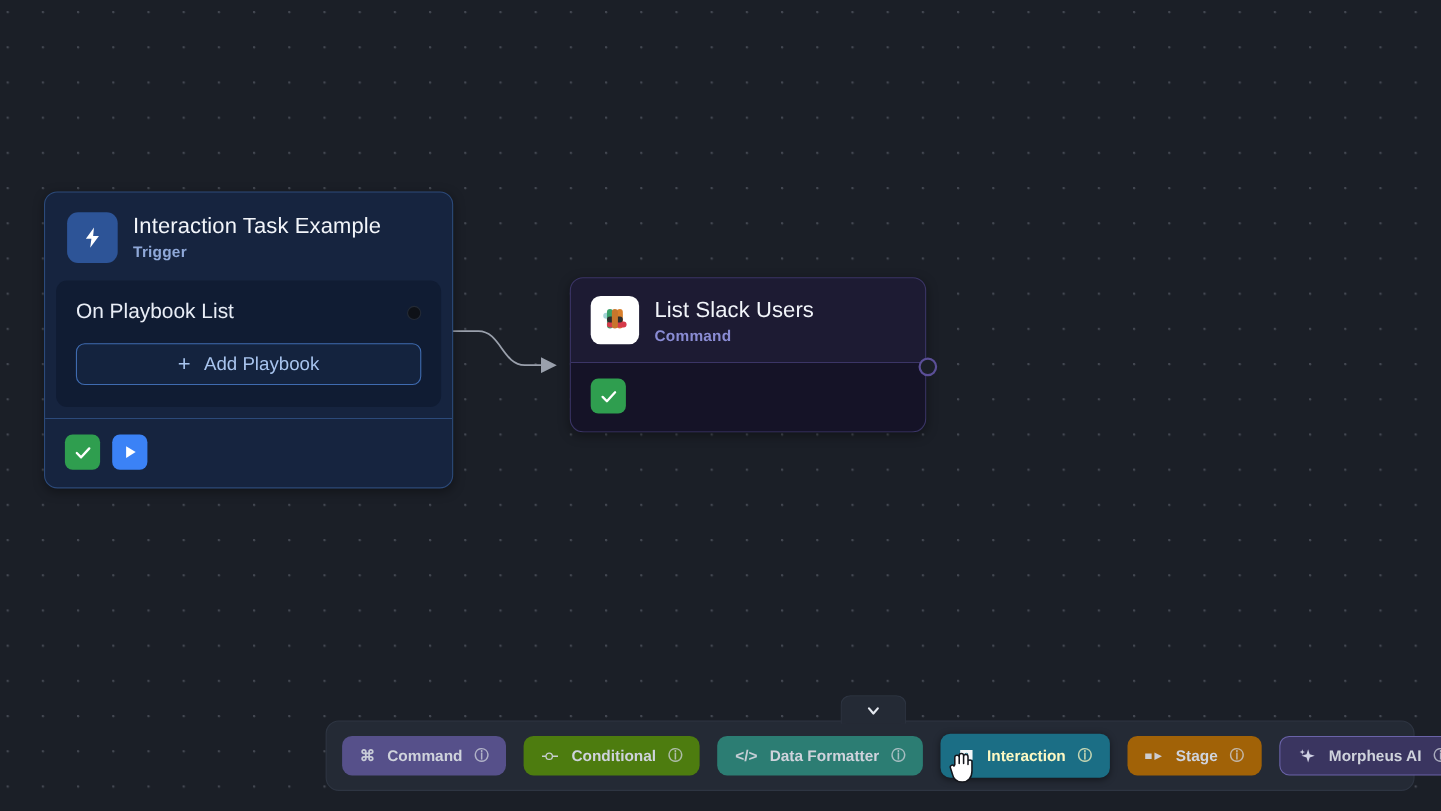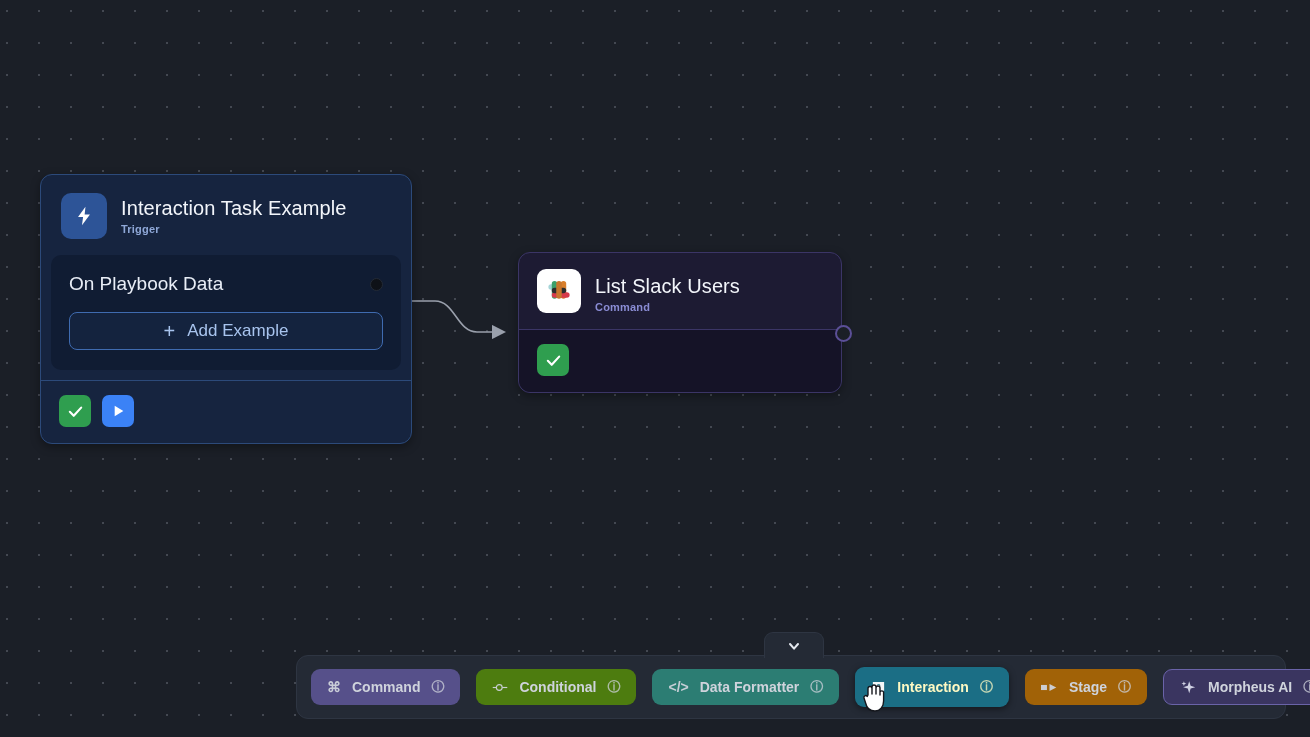--- a/index.html
+++ b/index.html
@@ -38,21 +38,21 @@
     padding: 18px 18px 16px 20px;
   }
   .badge-icon {
     width: 46px; height: 46px; border-radius: 10px;
     display: flex; align-items: center; justify-content: center;
     flex: 0 0 auto;
   }
   .badge-bolt { background: #2d5497; }
   .node-titles { display: flex; flex-direction: column; gap: 3px; min-width: 0; }
   .node-title { font-size: 20px; color: #f2f5fa; font-weight: 400; letter-spacing: .1px; white-space: nowrap; }
-  .node-sub { font-size: 11px; font-weight: bold; letter-spacing: .2px; }
+  .node-sub { font-size: 14px; font-weight: bold; letter-spacing: .2px; }
   .sub-trigger { color: #8fa8d8; }
   .sub-command { color: #8a8cd4; }
 
   .trigger-body {
     margin: 0 10px 0 10px;
     background: #101c33;
     border-radius: 10px;
     padding: 18px 18px 20px 18px;
     position: relative;
   }
@@ -200,26 +200,26 @@
         </svg>
       </div>
       <div class="node-titles">
         <div class="node-title">Interaction Task Example</div>
         <div class="node-sub sub-trigger">Trigger</div>
       </div>
     </div>
 
     <div class="trigger-body">
       <div class="trigger-row">
-        <span class="trigger-row-label">On Playbook Data</span>
+        <span class="trigger-row-label">On Playbook List</span>
         <span class="handle-filled"></span>
       </div>
       <button class="add-trigger-btn">
         <span class="plus">+</span>
-        <span>Add Example</span>
+        <span>Add Playbook</span>
       </button>
     </div>
 
     <div class="node-footer">
       <button class="sq-btn sq-green">
         <svg width="17" height="17" viewBox="0 0 24 24" fill="none" stroke="#ffffff" stroke-width="3" stroke-linecap="round" stroke-linejoin="round">
           <path d="M4 12.5 L9.5 18 L20 6.5"></path>
         </svg>
       </button>
       <button class="sq-btn sq-blue">

